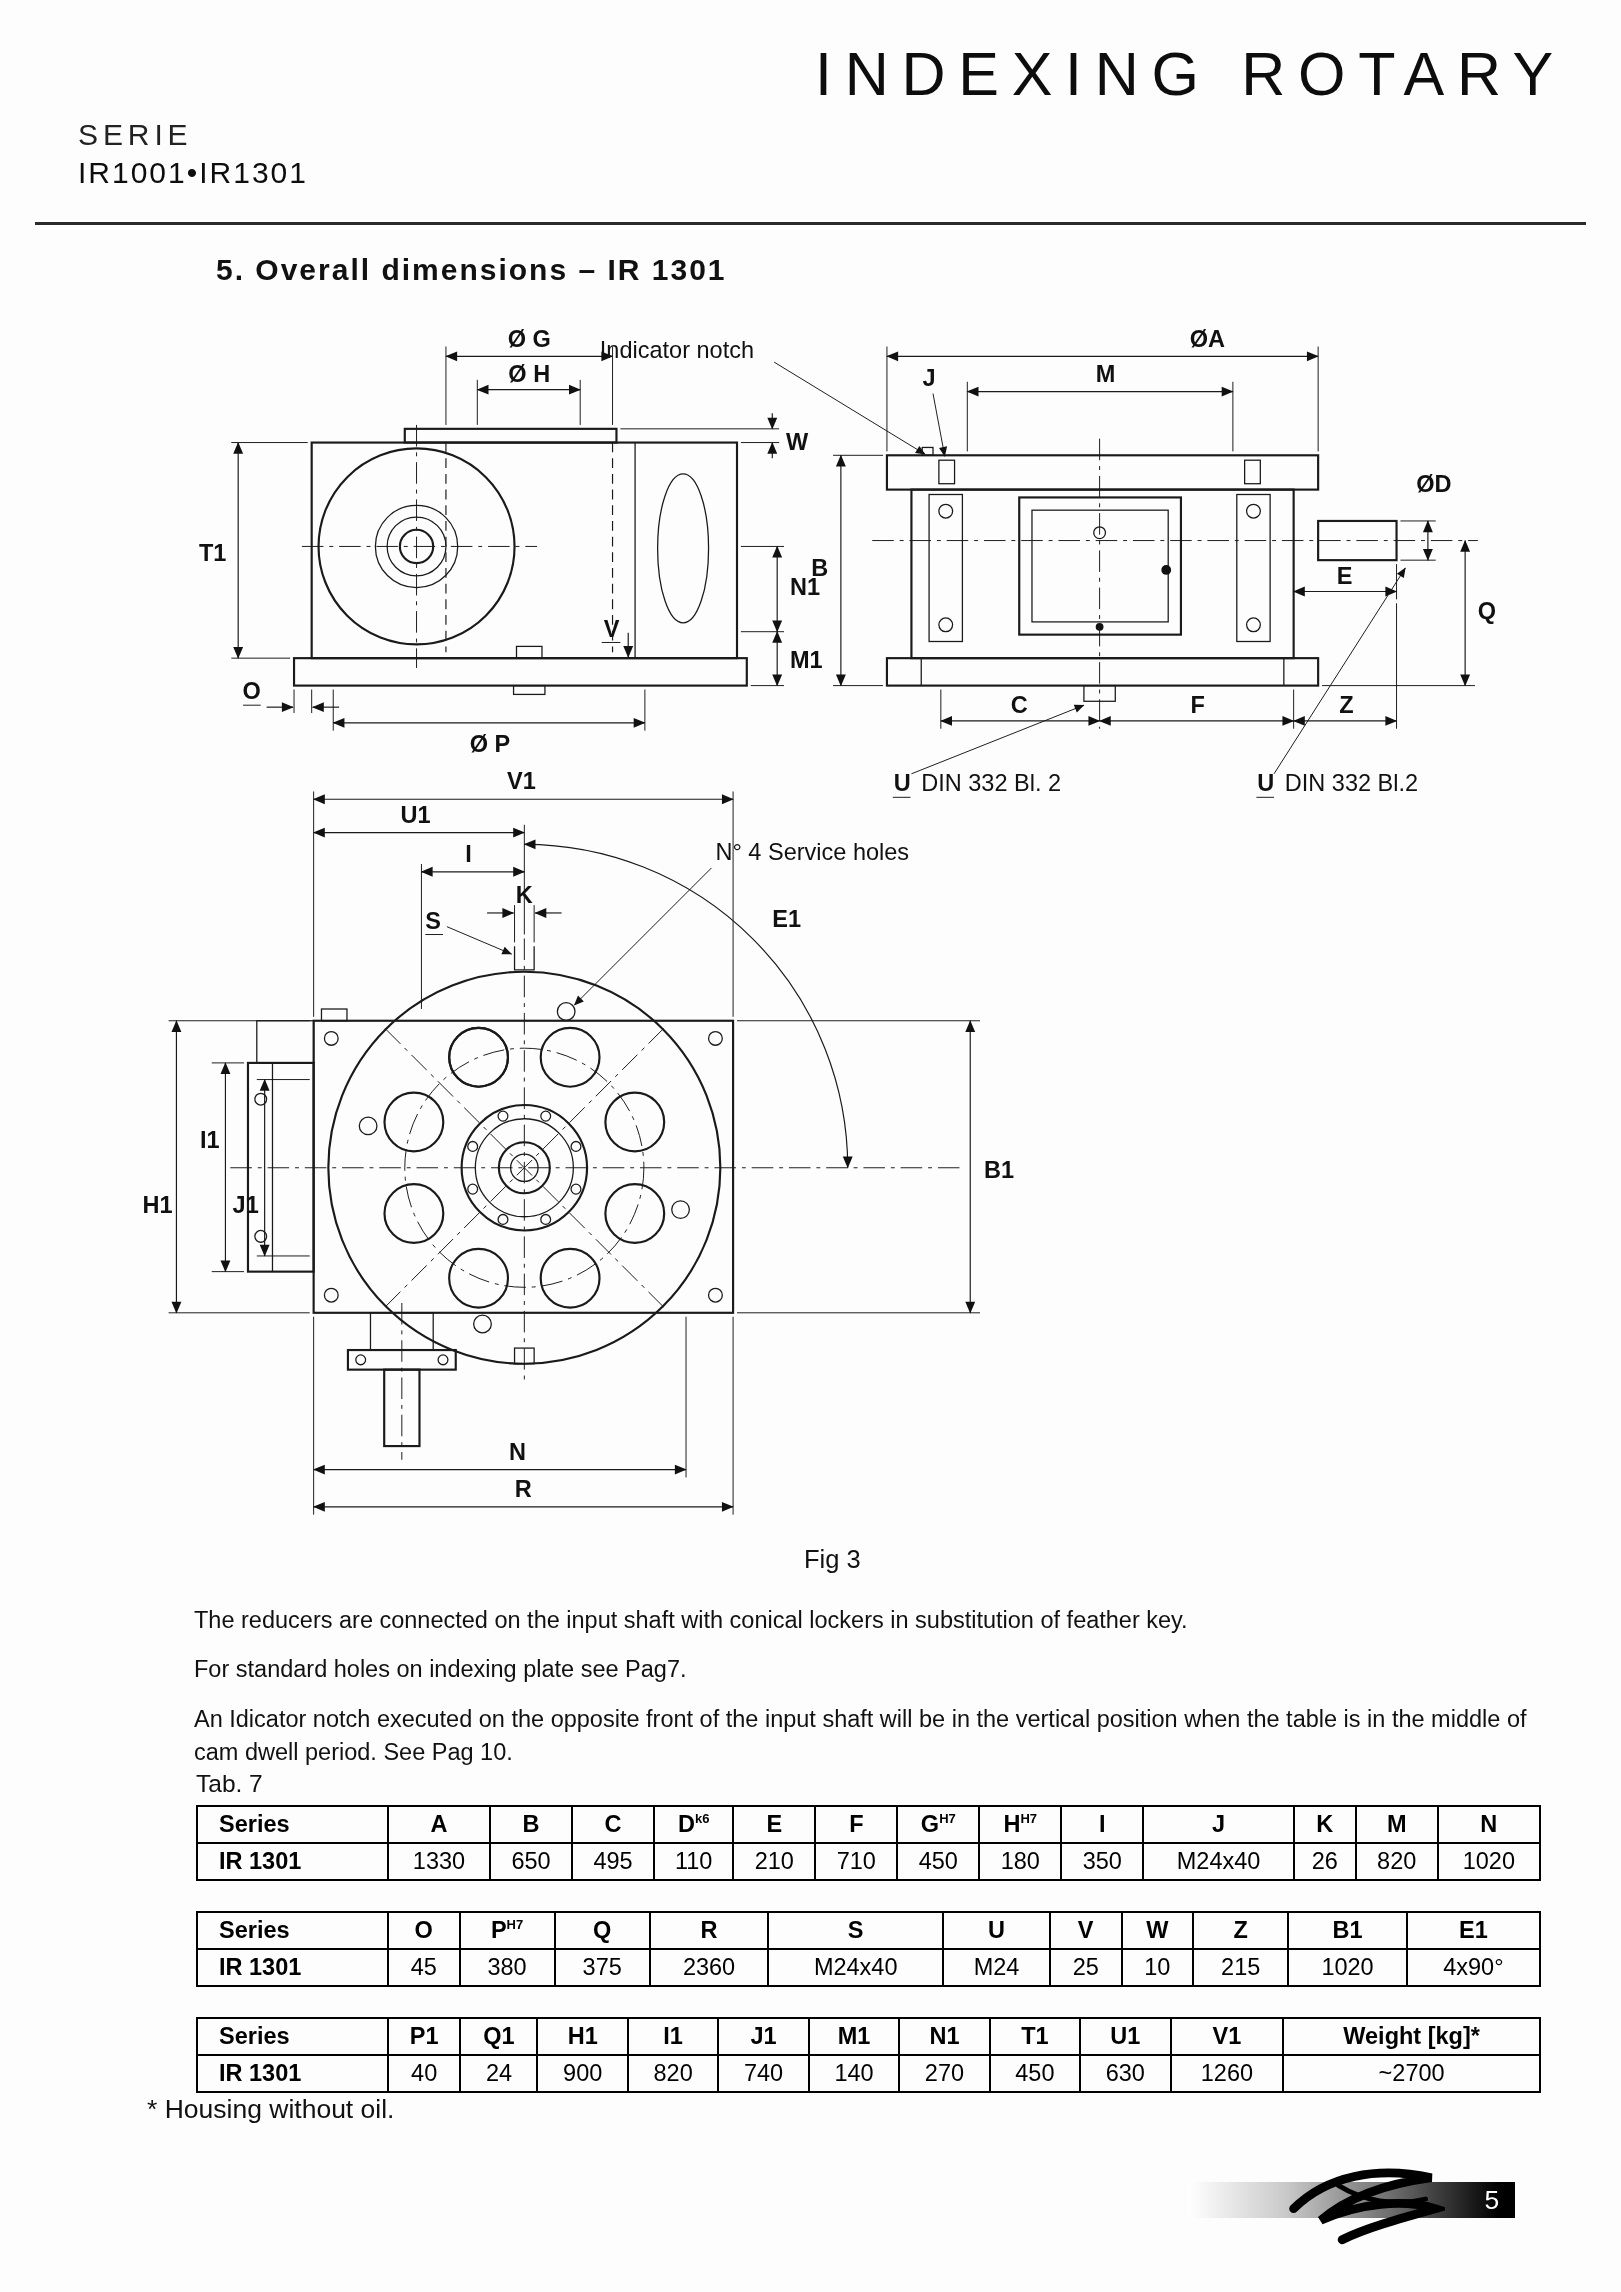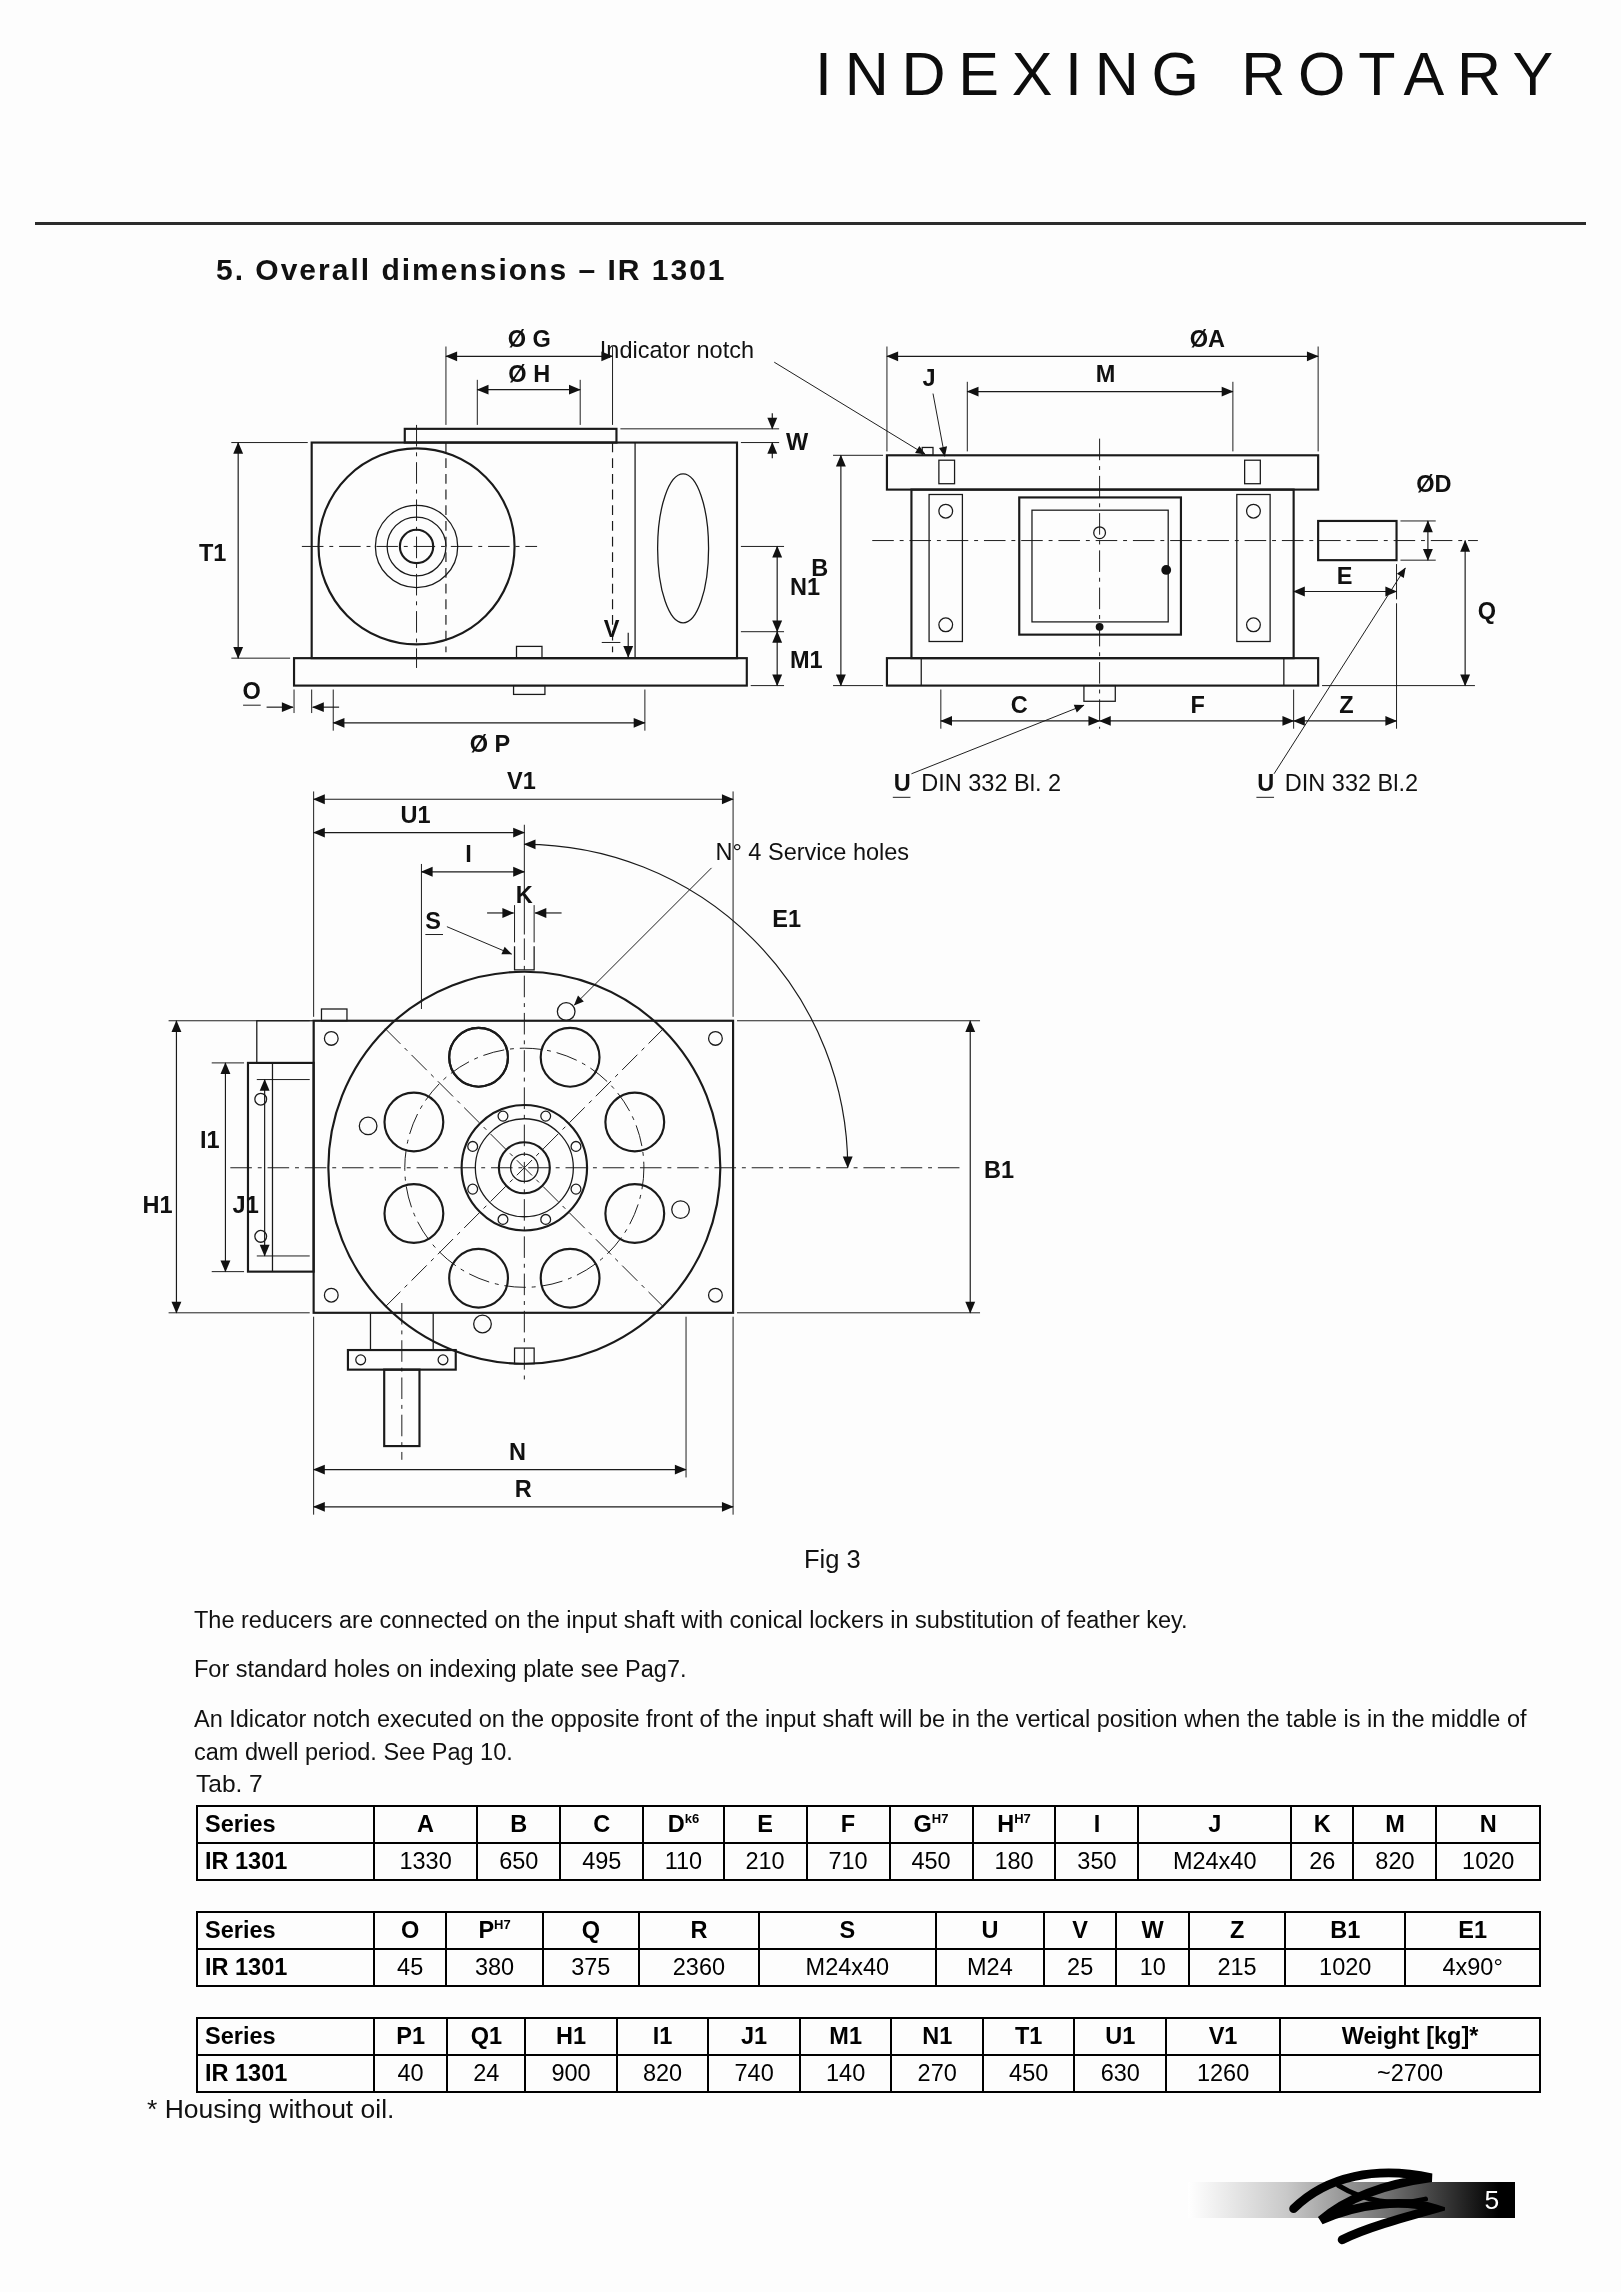--- a/index.html
+++ b/index.html
@@ -33,34 +33,38 @@
   .notes { position:absolute; left:194px; top:1588px; width:1343px; font-size:23.5px; }
   .notes p { margin:16px 0 2px 0; line-height:1.42; }
   .note-4 { font-size:26.5px; padding-top:3.9px; }
   
   .tab-label { position:absolute; left:196px; top:1770px; font-size:24.5px; }
   .tables { position:absolute; left:196px; top:1805px; width:1345px; }
   .dim-table { border-collapse:collapse; width:100%; margin-bottom:30px; }
   .dim-table th, .dim-table td { border:2px solid #000; text-align:center;
     font-size:23.5px; height:33px; padding:1px 5.9px; color:#000; }
   .dim-table th { font-weight:bold; }
-  .dim-table .series-col { text-align:left; width:162px; font-weight:bold; padding-left:7px; }
+  .dim-table .series-col { text-align:left; width:162px; font-weight:bold; padding-left:21px; }
   .dim-table sup { font-size:13px; font-weight:bold; }
   .footnote { position:absolute; left:147px; top:2094px; font-size:26.5px; }
   
   .footer-bar { position:absolute; left:1188px; top:2182px; width:327px; height:36px;
     background:linear-gradient(90deg,#ffffff 0%,#c9c9c9 30%,#6e6e6e 62%,#000000 95%); }
   .page-number { position:absolute; right:15.7px; top:2.9px; color:#fff; font-size:26.5px; }
   .logo { position:absolute; left:1280px; top:2150px; width:165px; height:98px; }
 </style>
 </head>
 <body>
 
 <div class="page">
 
+  <div class="serie-block">
+    <div class="serie-label">SERIE</div>
+    <div class="serie-models">IR1001•IR1301</div>
+  </div>
 
   <div class="title-block">
     <div class="title-line">INDEXING ROTARY</div>
   </div>
 
   <div class="header-rule"></div>
 
   <h1 class="section-heading">5. Overall dimensions – IR 1301</h1>
 
   <svg class="drawing" viewBox="0 0 1654 1250" width="1621" height="1225">

